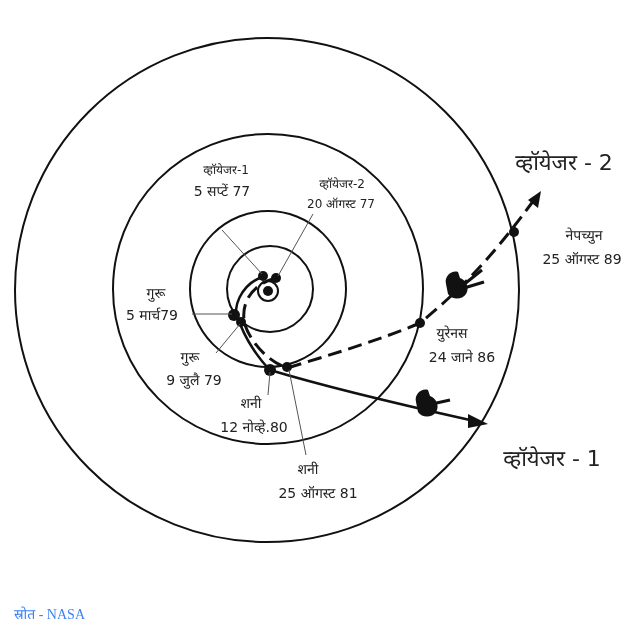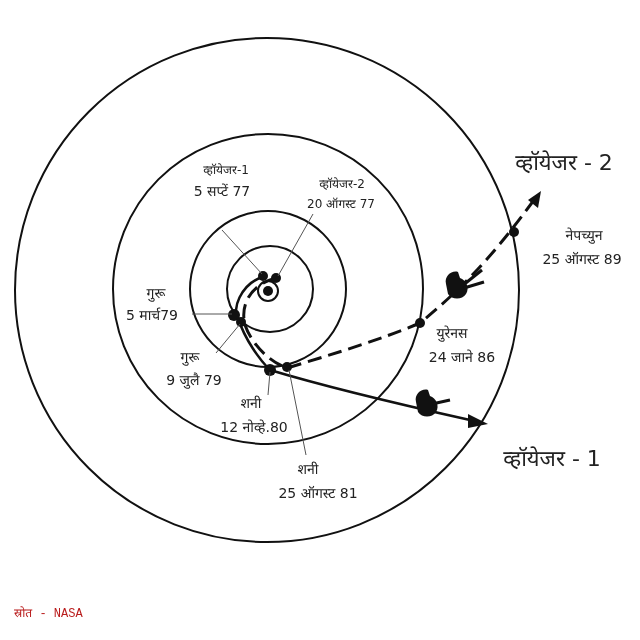--- a/index.html
+++ b/index.html
@@ -2,21 +2,21 @@
 <html><head>
   <meta charset="utf-8">
   <style>
     html, body { margin: 0; padding: 0; background: #ffffff; }
     body { width: 640px; height: 640px; position: relative; overflow: hidden; }
     svg { position: absolute; left: 0; top: 0; }
     .lbl { font-family: "DejaVu Sans", sans-serif; fill: #222222; }
     .sm { font-size: 12px; }
     .md { font-size: 14px; }
     .lg { font-size: 22px; }
-    .src { position: absolute; left: 14px; top: 604px; font-family: Liberation Mono, monospace; font-size: 12px; color: #b91c1c; }
+    .src { position: absolute; left: 14px; top: 604px; font-family: Liberation Serif, serif; font-size: 14px; color: #3b82f6; }
   </style>
 </head>
 <body>
 
 <svg width="640" height="640" viewBox="0 0 640 640">
 
   <circle cx="267" cy="290" r="252" fill="none" stroke="#111" stroke-width="2"></circle>
   <circle cx="268" cy="289" r="155" fill="none" stroke="#111" stroke-width="2"></circle>
   <circle cx="268" cy="289" r="78" fill="none" stroke="#111" stroke-width="2"></circle>
   <circle cx="270" cy="289" r="43" fill="none" stroke="#111" stroke-width="2"></circle>

